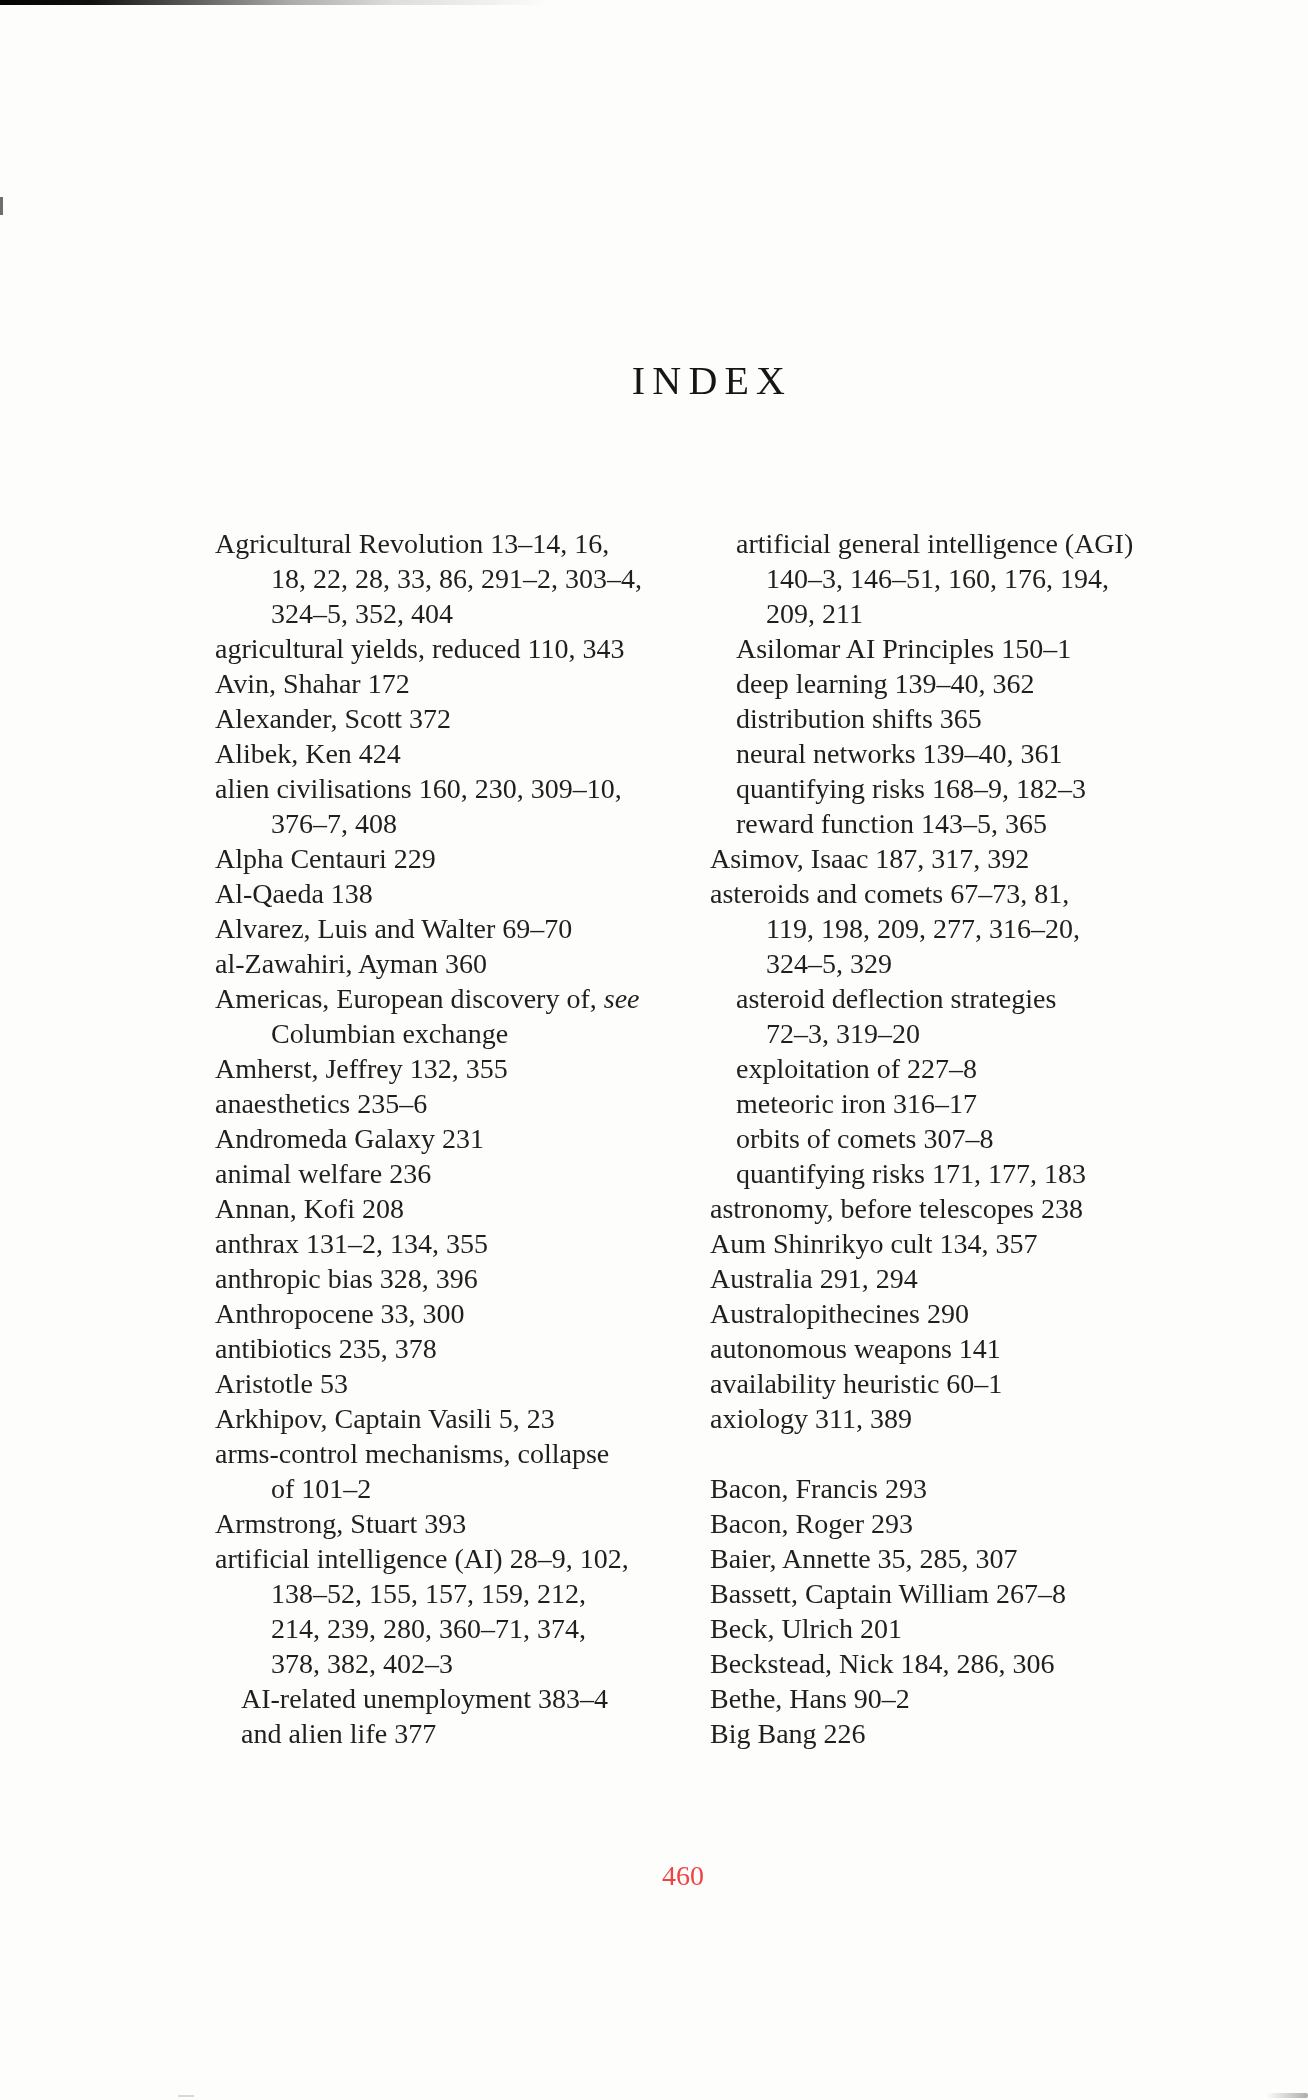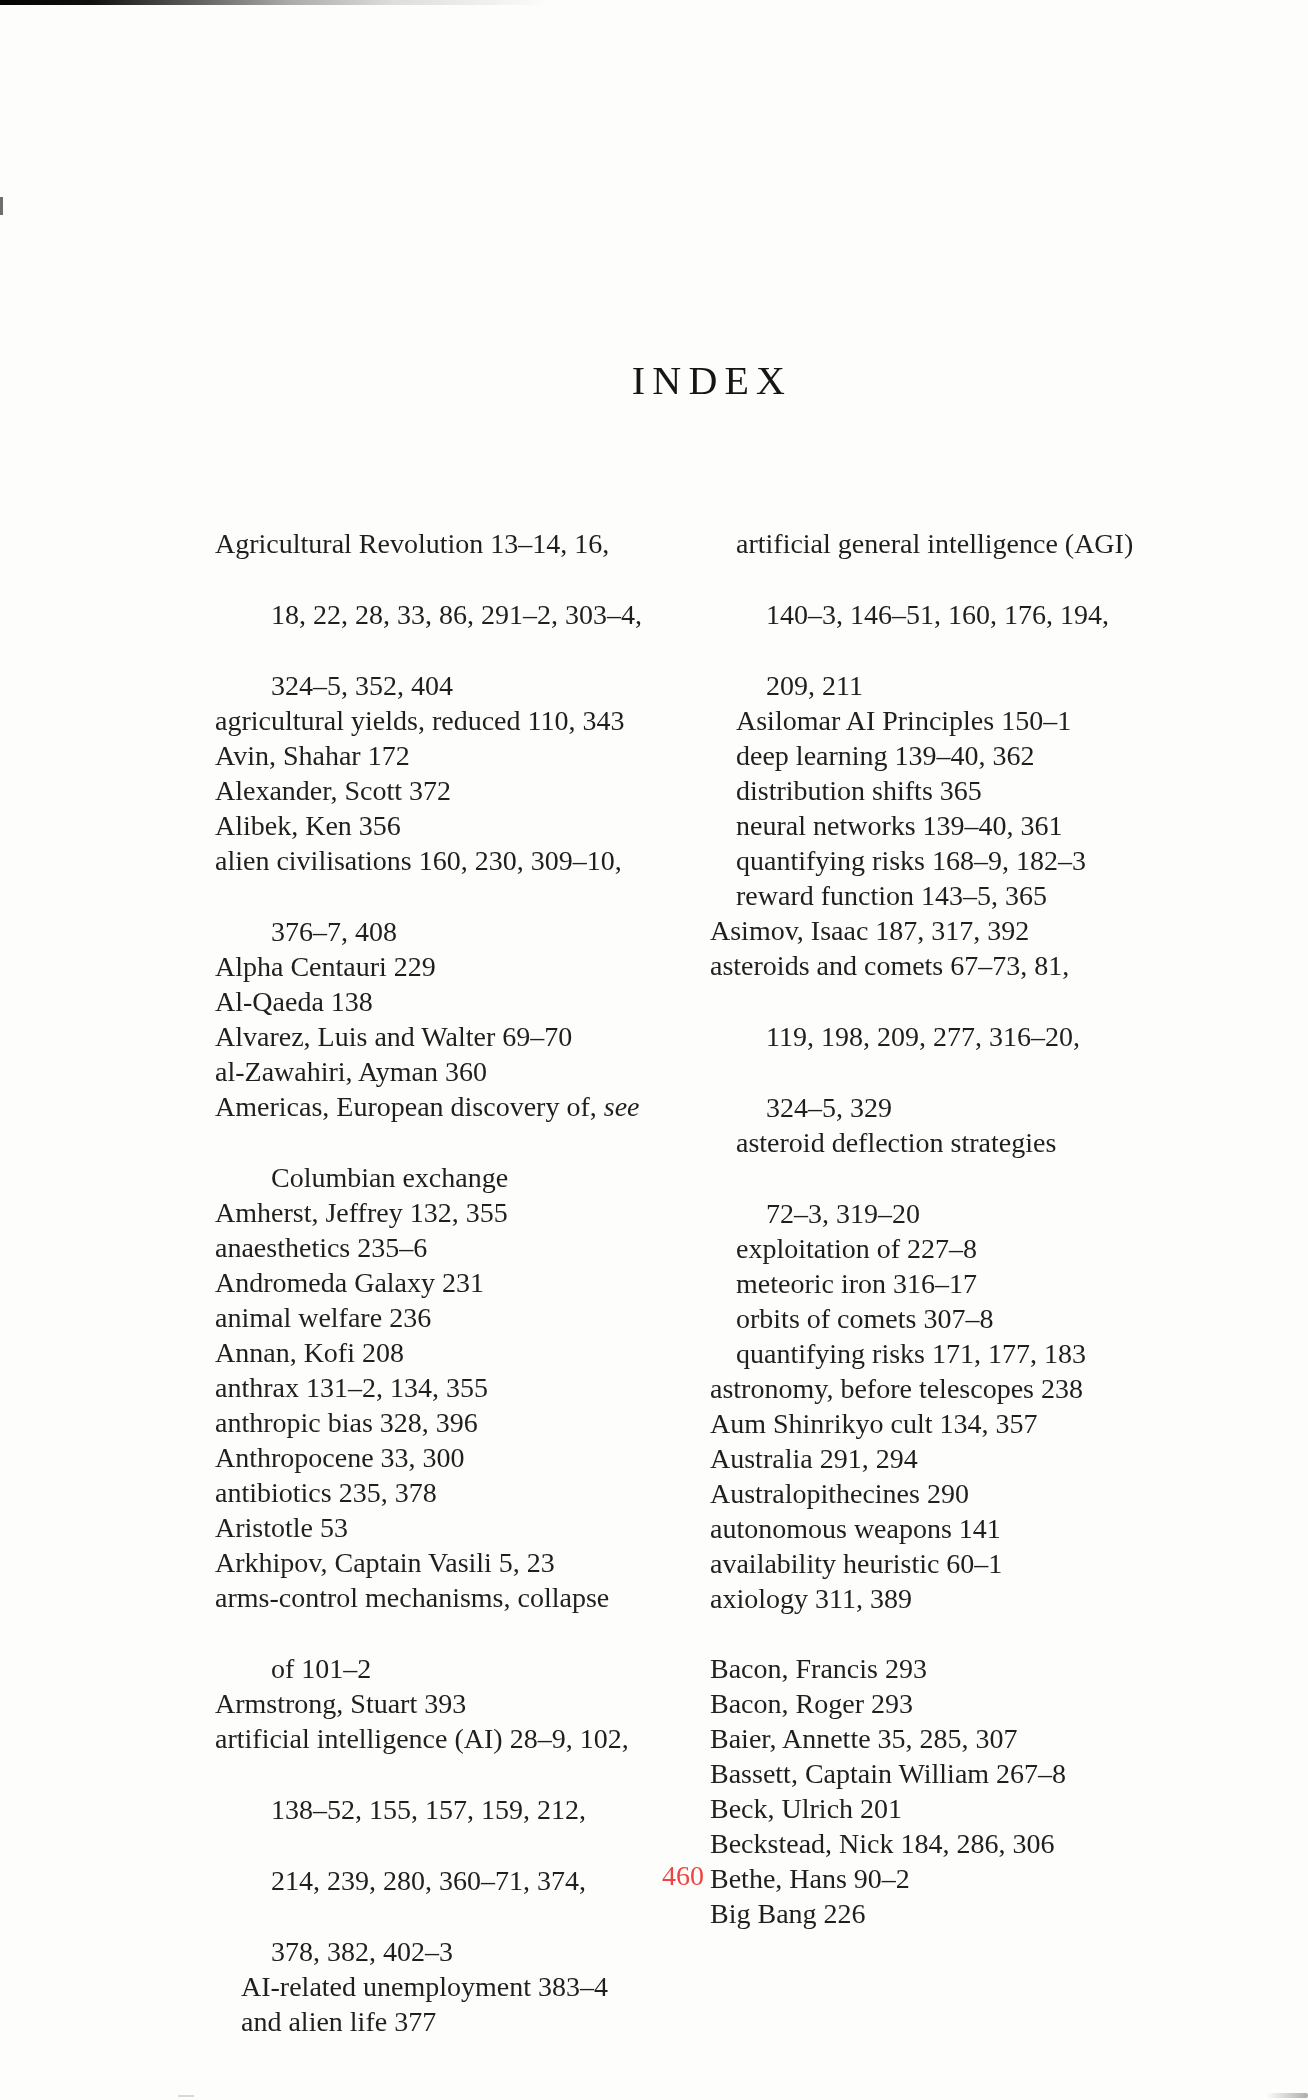--- a/index.html
+++ b/index.html
@@ -33,21 +33,21 @@
     font-size: 28px;
   }
   .index-column.left  { left: 215px; width: 480px; }
   .index-column.right { left: 710px; width: 480px; }
   .line {
     height: 35px;
     line-height: 35px;
     white-space: nowrap;
   }
   .line.sub  { padding-left: 26px; }
-  .line.cont { padding-left: 56px; margin-top: 36px; }
+  .line.cont { padding-left: 56px; }
   .line em { font-style: italic; }
   .page-number {
     position: absolute;
     top: 1860px;
     left: 683px;
     transform: translateX(-50%);
     font-size: 28px;
     color: #ef4444;
   }
   .artifact-top {
@@ -87,21 +87,21 @@
 
 <h1 class="page-title">INDEX</h1>
 
 <div class="index-column left">
     <div class="line main">Agricultural Revolution 13–14, 16,</div>
     <div class="line cont">18, 22, 28, 33, 86, 291–2, 303–4,</div>
     <div class="line cont">324–5, 352, 404</div>
     <div class="line main">agricultural yields, reduced 110, 343</div>
     <div class="line main">Avin, Shahar 172</div>
     <div class="line main">Alexander, Scott 372</div>
-    <div class="line main">Alibek, Ken 356</div>
+    <div class="line main">Alibek, Ken 424</div>
     <div class="line main">alien civilisations 160, 230, 309–10,</div>
     <div class="line cont">376–7, 408</div>
     <div class="line main">Alpha Centauri 229</div>
     <div class="line main">Al-Qaeda 138</div>
     <div class="line main">Alvarez, Luis and Walter 69–70</div>
     <div class="line main">al-Zawahiri, Ayman 360</div>
     <div class="line main">Americas, European discovery of, <em>see</em></div>
     <div class="line cont">Columbian exchange</div>
     <div class="line main">Amherst, Jeffrey 132, 355</div>
     <div class="line main">anaesthetics 235–6</div>

